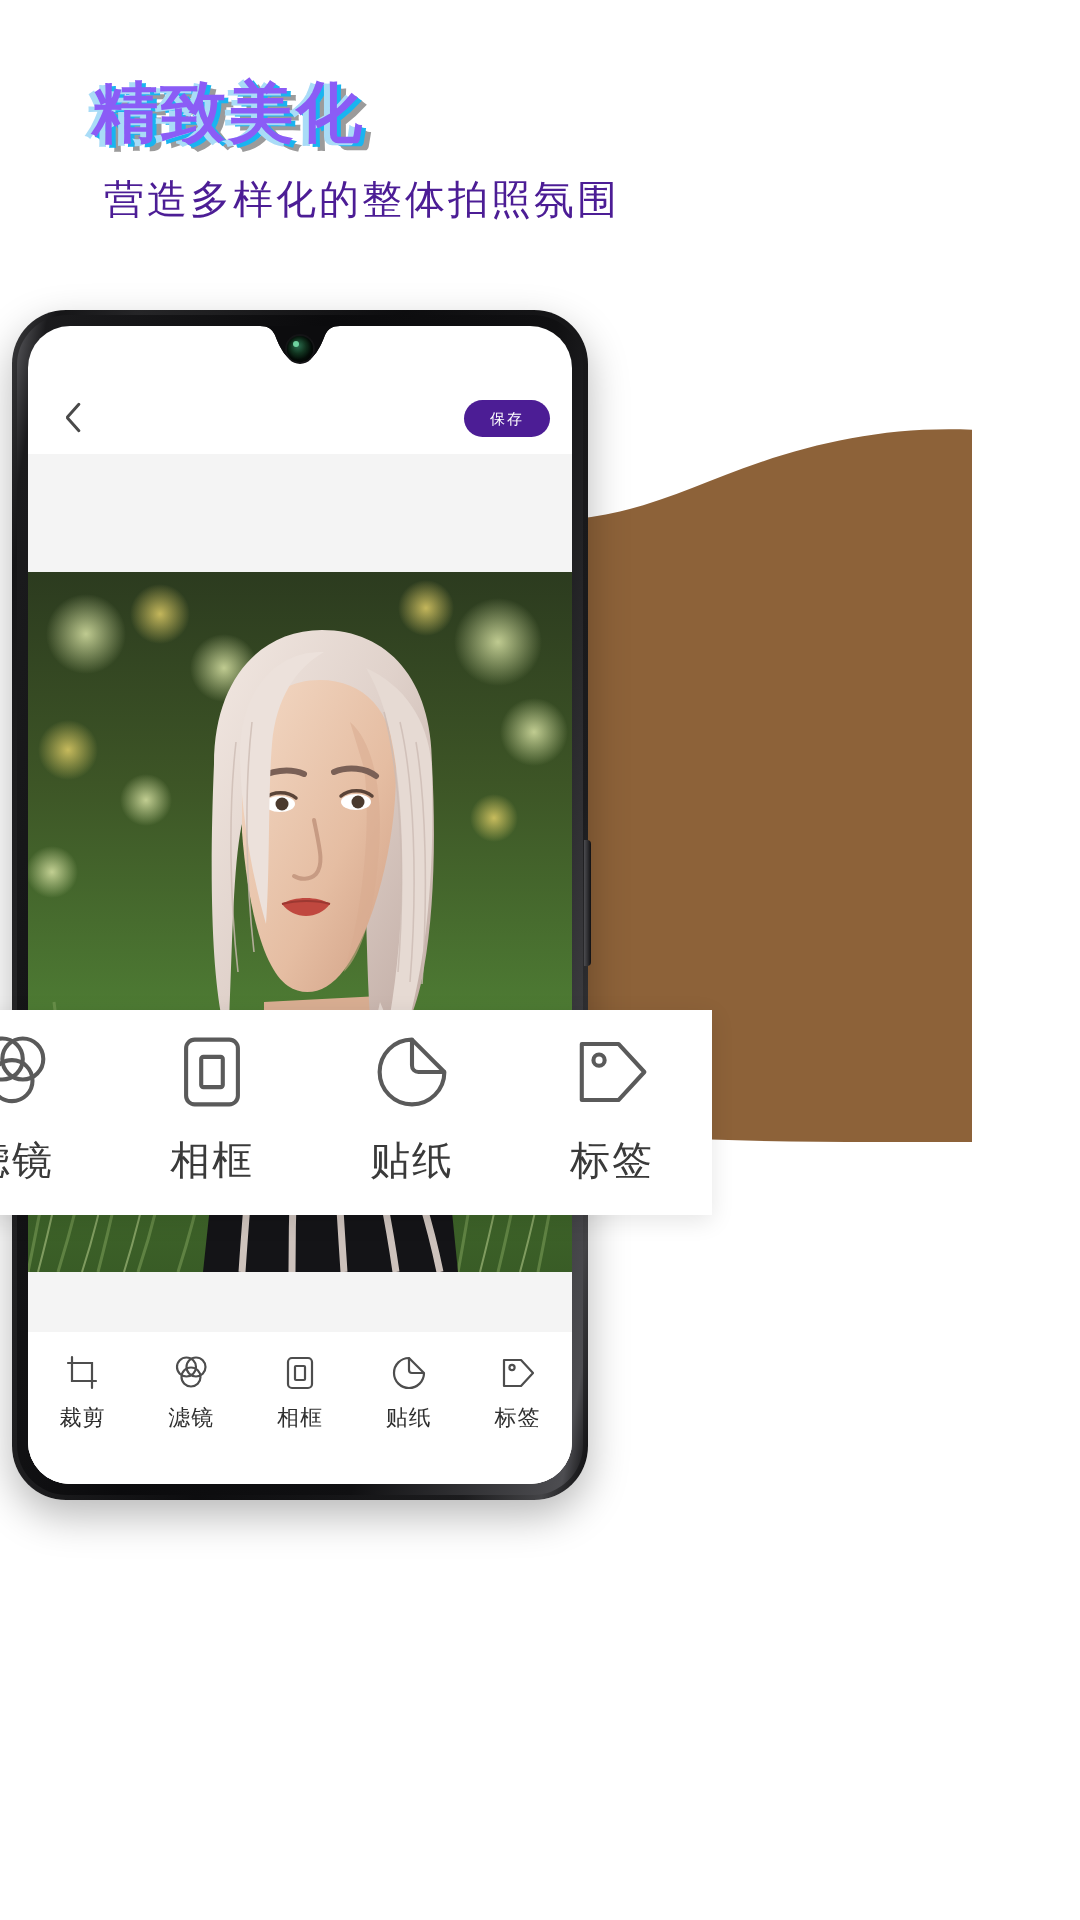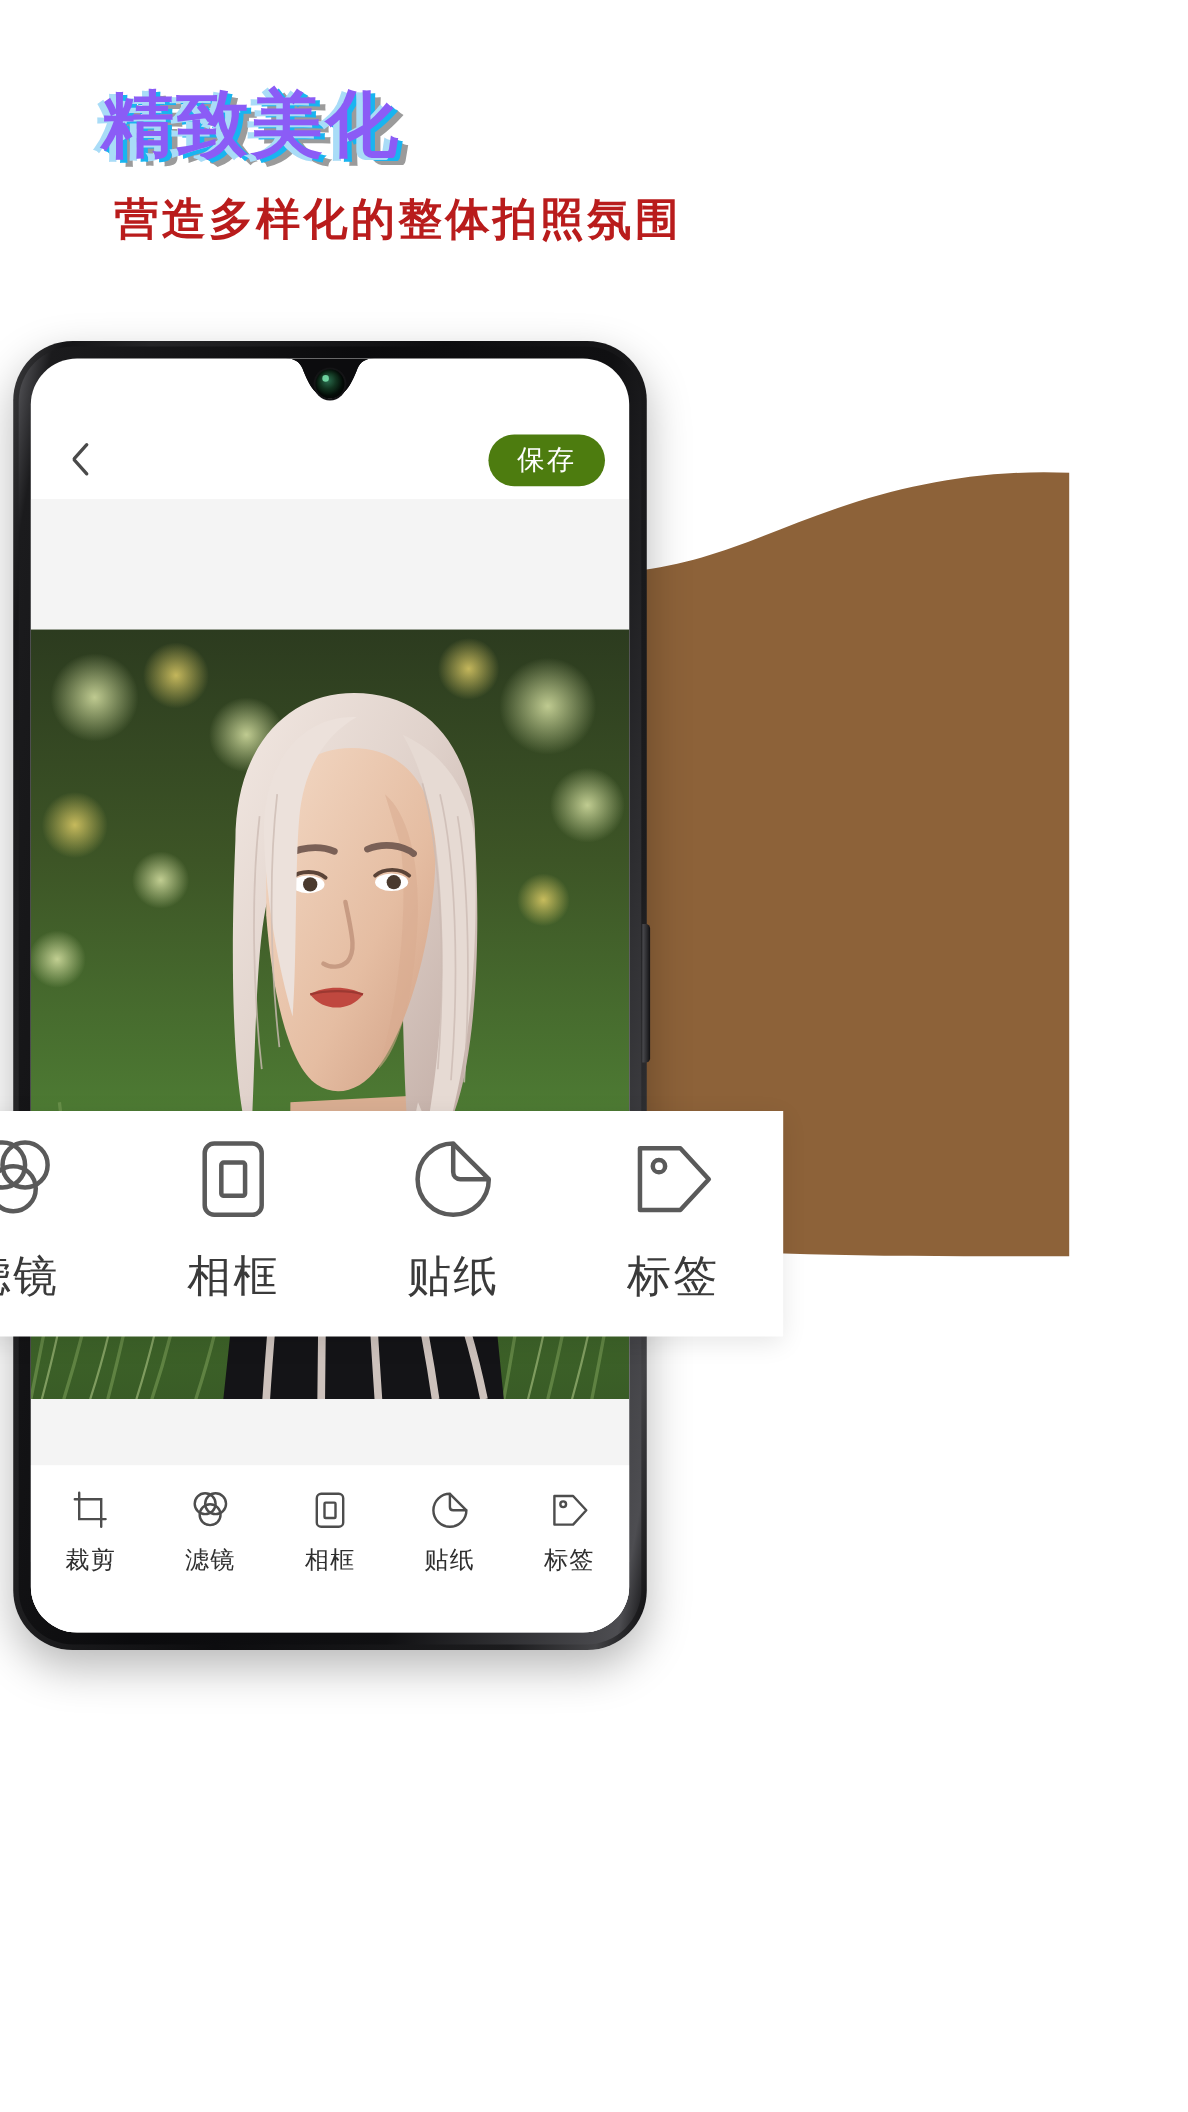--- a/index.html
+++ b/index.html
@@ -19,21 +19,21 @@
     position:absolute; left:0; top:0;
     font-size:66px; font-weight:bold; letter-spacing:2px; line-height:82px;
     white-space:nowrap;
   }
   .h-gray  { color:#9b9b9b; transform:translate(9px,7px); }
   .h-cyan  { color:#19b4f0; transform:translate(4px,3px); }
   .h-lblue { color:#a9dcf7; transform:translate(-6px,2px); }
   .h-main  { color:#8b5cf6; }
 
   .subtitle { position:absolute; left:104px; top:172px; z-index:6;
-    font-size:40px; font-weight:bold; color:#b91c1c; letter-spacing:3px;
+    font-size:40px; font-weight:normal; color:#4c1d95; letter-spacing:3px;
     white-space:nowrap; }
 
   
   .phone { position:absolute; left:12px; top:310px; width:576px; height:1190px; z-index:3; }
 
   .phone-body {
     position:absolute; inset:0;
     border-radius:54px;
     background:linear-gradient(100deg,#3a3a3c 0%,#151517 6%,#252527 16%,#0d0d0f 50%,#1c1c1e 84%,#434346 94%,#0a0a0c 100%);
     box-shadow:0 16px 40px rgba(0,0,0,.28);
@@ -66,21 +66,21 @@
   
   .appbar { position:absolute; left:0; top:56px; width:100%; height:72px;
     background:#fff; display:flex; align-items:center; justify-content:space-between;
     padding:0 22px 0 26px; }
   .back-chevron { width:26px; height:44px; position:relative; cursor:pointer; }
   .back-chevron:before, .back-chevron:after{
     content:""; position:absolute; left:11px; width:3px; height:20px; background:#4a4a4a;
     border-radius:2px; }
   .back-chevron:before{ top:2px;  transform:rotate(42deg); transform-origin:bottom center;}
   .back-chevron:after { top:21px; transform:rotate(-42deg); transform-origin:top center;}
-  .save-btn { background:#4d7c0f; color:#fff; font-size:25px; letter-spacing:2px;
+  .save-btn { background:#4c1d95; color:#fff; font-size:15px; letter-spacing:2px;
     padding:11px 26px; border-radius:28px; border:none; line-height:1; }
 
   
   .canvas-area { position:absolute; left:0; top:128px; width:100%; bottom:0; background:#f4f4f4; }
   .pad-top { position:absolute; left:0; top:0; width:100%; height:118px; background:#f4f4f4; }
   .photo { position:absolute; left:0; top:118px; width:100%; height:700px; overflow:hidden; }
   .pad-bot{ position:absolute; left:0; top:818px; width:100%; height:148px; background:#f4f4f4; }
 
   
   .nav { position:absolute; left:0; bottom:0; width:100%; height:152px; background:#fff;

